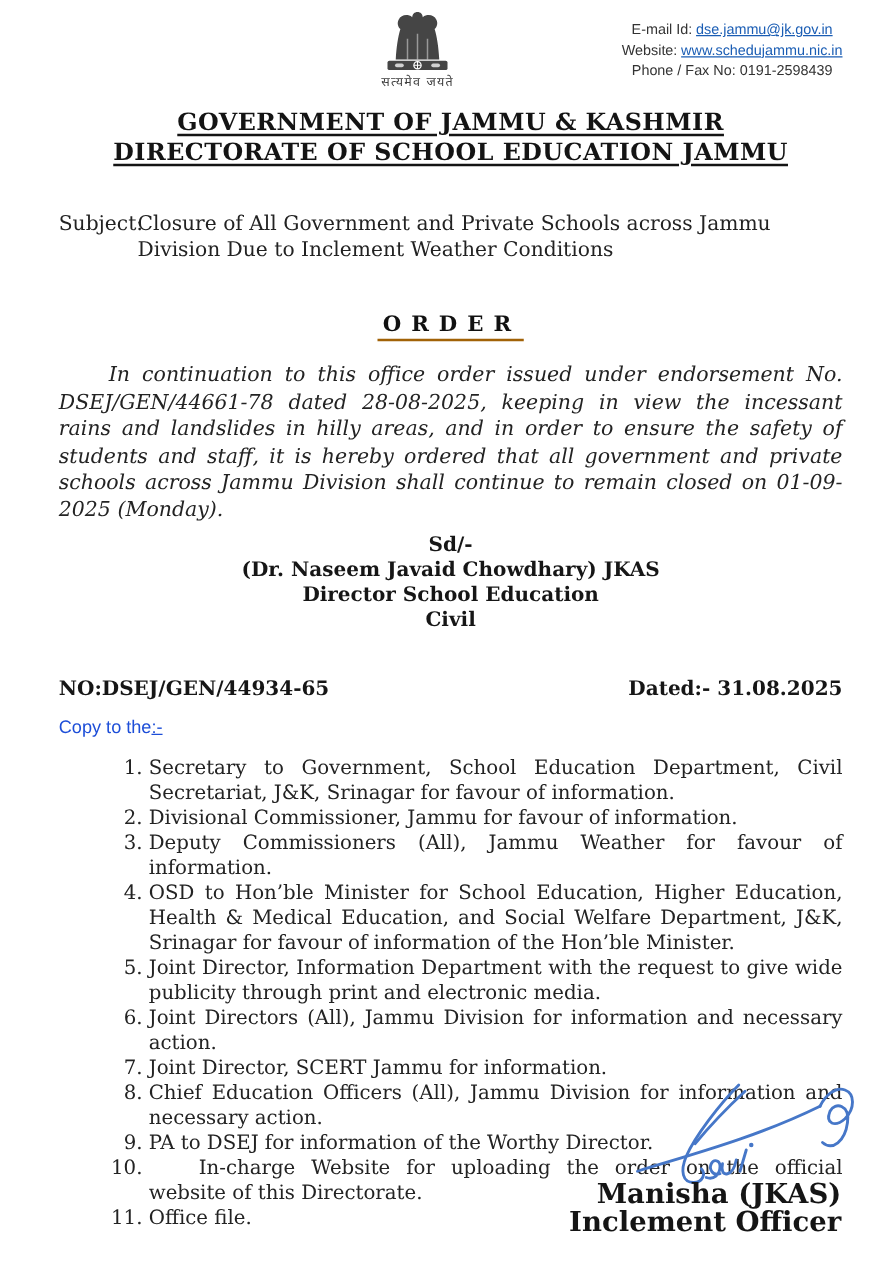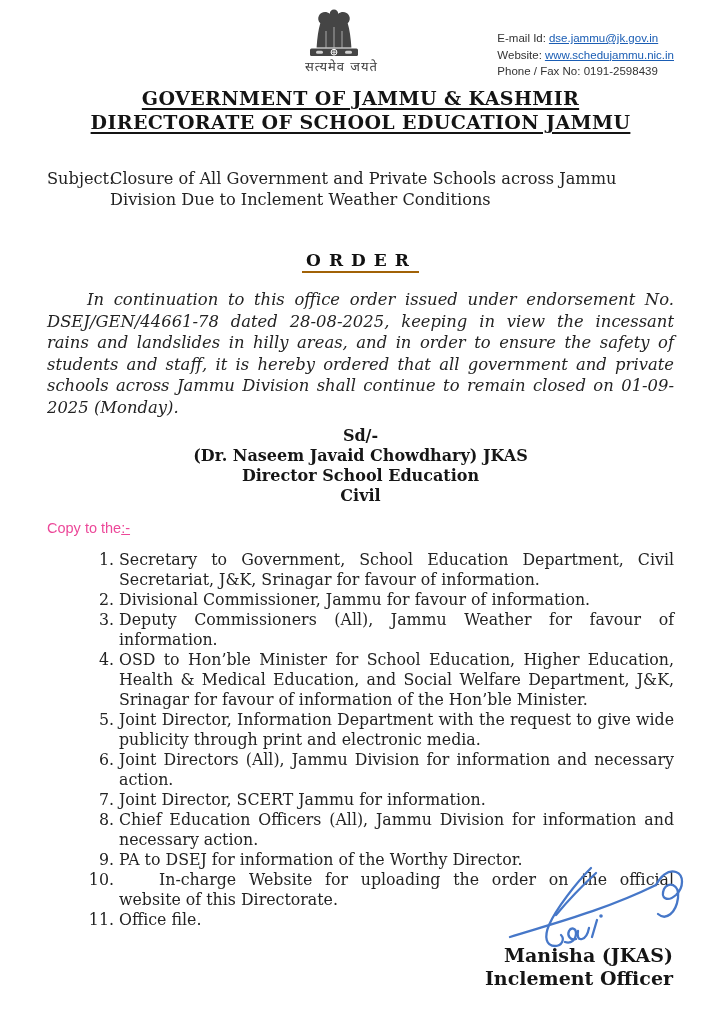--- a/index.html
+++ b/index.html
@@ -11,23 +11,23 @@
   }
   .page {
     position:relative; box-sizing:border-box;
     width:716px; height:1024px;
     padding:6px 42px 0 47px;
     background:#fff;
   }
   
   .letterhead { position:relative; height:66px; }
   .emblem-wrap { position:absolute; left:258px; top:2px; width:58px; text-align:center; }
-  .emblem-caption { font-size:13px; line-height:9px; color:#3c3c3c; letter-spacing:1px; white-space:nowrap; }
+  .emblem-caption { font-size:10px; line-height:9px; color:#3c3c3c; letter-spacing:1px; white-space:nowrap; }
   .contact {
-    position:absolute; right:0; top:24px; text-align:left;
+    position:absolute; right:0; top:10px; text-align:center;
     font-family:"Liberation Sans", sans-serif;
     font-size:11.5px; line-height:16.5px; color:#333;
   }
   .contact .link { color:#1a5db4; text-decoration:underline; cursor:pointer; margin-left:3px; }
   
   .titles { margin-top:14px; text-align:center; }
   .title-line {
     font-size:19px; line-height:24px; font-weight:bold; color:#141414;
     letter-spacing:0.4px;
     text-decoration:underline; text-underline-offset:3px; text-decoration-thickness:1.5px;
@@ -44,32 +44,32 @@
   }
   .order-body {
     margin:16px 0 0; width:627px; text-align:justify;
     font-size:16.4px; line-height:21.5px; text-indent:40px; color:#232323;font-style:italic;
   }
   
   .signatory { margin-top:8px; text-align:center; font-weight:bold; font-size:16px; line-height:20px; color:#161616; }
   
   .ref-row { margin-top:35px; display:flex; justify-content:space-between; font-weight:bold; font-size:16px; color:#161616; }
   
-  .copy-line { margin-top:14px; font-family:"Liberation Sans", sans-serif; font-size:14.5px; color:#ec4899; }
+  .copy-line { margin-top:14px; font-family:"Liberation Sans", sans-serif; font-size:14.5px; color:#1d4ed8; }
   .copy-suffix { text-decoration:underline; }
   
   ol.copy-list {
     margin:14px 0 0; padding:0 0 0 43px; width:627px; box-sizing:border-box;
     font-size:15.8px; line-height:20px; color:#232323;
   }
   ol.copy-list li { text-align:justify;margin-left:29px; }
   ol.copy-list li:nth-child(10) { text-indent:40px; }
   
   .scribble { position:absolute; left:488px; top:851px; width:215px; height:108px; }
-  .footer-sig { position:absolute; right:43px; top:944px; text-align:right; font-weight:bold; font-size:19px; line-height:23px; color:#151515; }
+  .footer-sig { position:absolute; right:43px; top:944px; text-align:right; font-weight:bold; font-size:22px; line-height:23px; color:#151515; }
 </style>
 </head>
 <body>
 
 <div class="page">
 
   <div class="letterhead">
     <div class="emblem-wrap">
       <svg width="58" height="50" viewBox="0 0 58 50">
         <path fill="#454545" d="M29,1.5 C26.6,1.5 24.8,3.3 24.8,5.7 C21,2.9 15.8,3.9 13.9,7.7 C12.5,10.5 13.3,13.3 15.3,15.2 C13.4,21.5 12.2,29.5 11.6,39.5 L46.4,39.5 C45.8,29.5 44.6,21.5 42.7,15.2 C44.7,13.3 45.5,10.5 44.1,7.7 C42.2,3.9 37,2.9 33.2,5.7 C33.2,3.3 31.4,1.5 29,1.5 Z"></path>
@@ -108,20 +108,24 @@
   </div>
   <p class="order-body">In continuation to this office order issued under endorsement No. DSEJ/GEN/44661-78 dated 28-08-2025, keeping in view the incessant rains and landslides in hilly areas, and in order to ensure the safety of students and staff, it is hereby ordered that all government and private schools across Jammu Division shall continue to remain closed on 01-09-2025 (Monday).</p>
 
   <div class="signatory">
     <div>Sd/-</div>
     <div>(Dr. Naseem Javaid Chowdhary) JKAS</div>
     <div>Director School Education</div>
     <div>Civil</div>
   </div>
 
+  <div class="ref-row">
+    <div>NO:DSEJ/GEN/44934-65</div>
+    <div>Dated:- 31.08.2025</div>
+  </div>
 
   <div class="copy-line">
     <span>Copy to the</span><span class="copy-suffix">:-</span>
   </div>
 
   <ol class="copy-list">
     <li>Secretary to Government, School Education Department, Civil Secretariat, J&amp;K, Srinagar for favour of information.</li>
     <li>Divisional Commissioner, Jammu for favour of information.</li>
     <li>Deputy Commissioners (All), Jammu Weather for favour of information.</li>
     <li>OSD to Hon’ble Minister for School Education, Higher Education, Health &amp; Medical Education, and Social Welfare Department, J&amp;K, Srinagar for favour of information of the Hon’ble Minister.</li>

